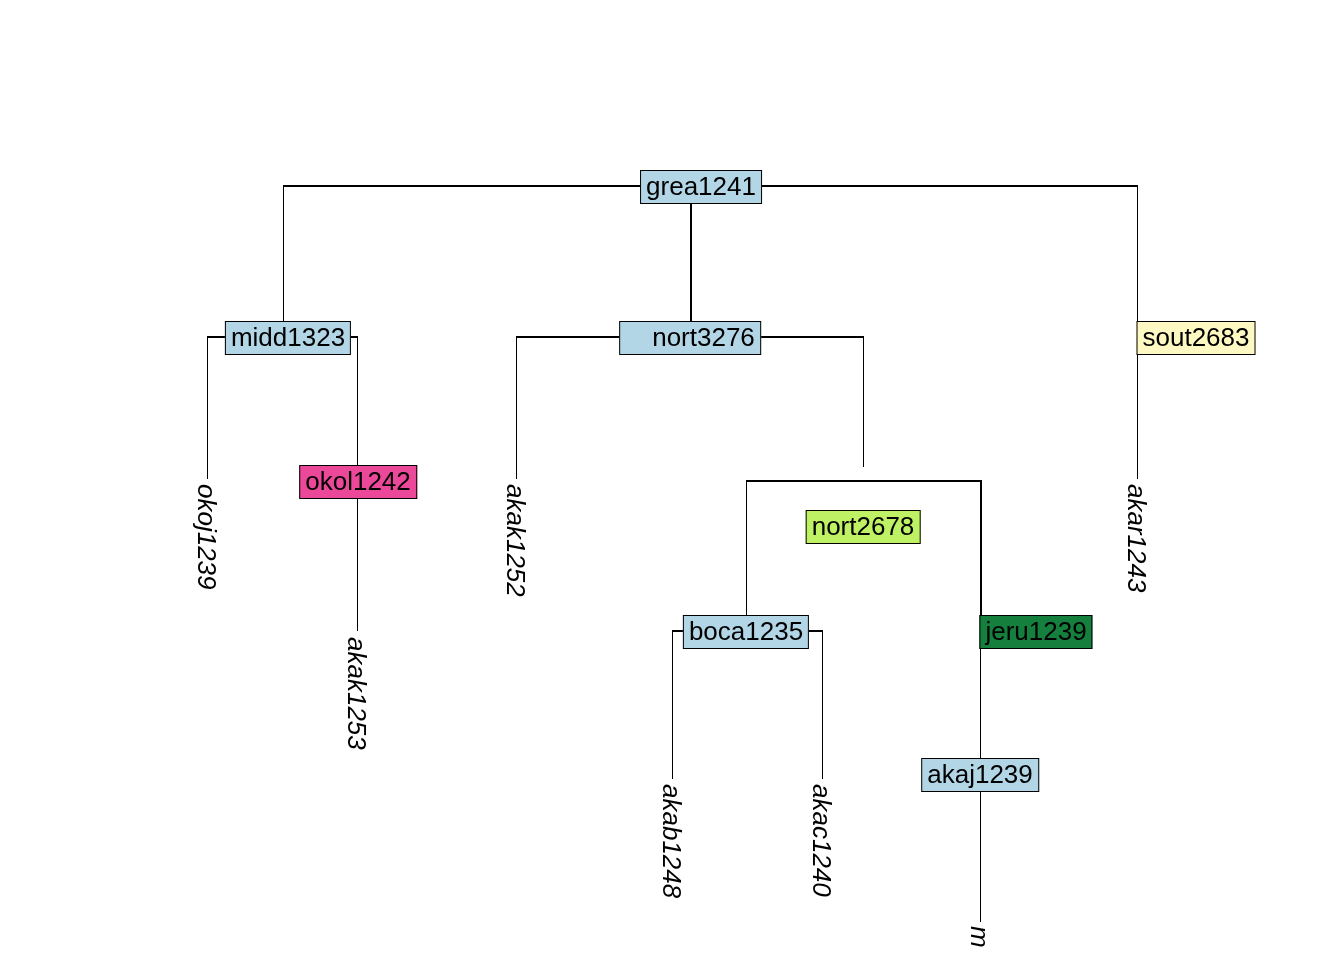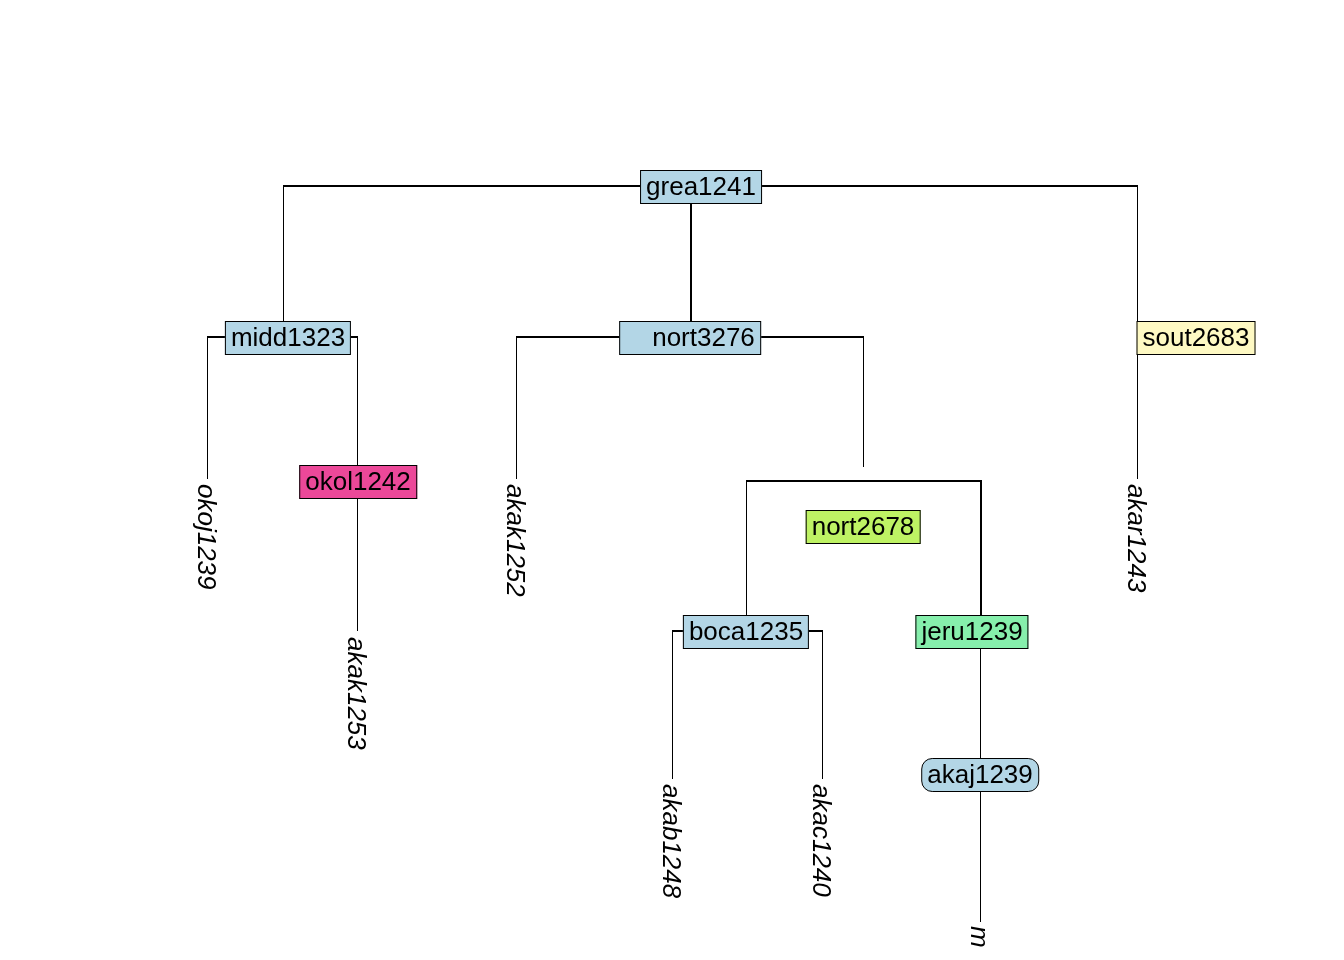--- a/index.html
+++ b/index.html
@@ -76,22 +76,22 @@
 
   <div class="edge v" style="left: 1136.5px; top: 351px; height: 128px; background: rgb(0, 0, 0);"></div>
 
   <div class="node-box" style="left: 701px; top: 170px; background: rgb(179, 214, 230);">grea1241</div>
   <div class="node-box" style="left: 279px; top: 321px; background: rgb(179, 214, 230); margin-left: 9px;">midd1323</div>
   <div class="node-box" style="left: 690px; top: 321px; background: rgb(179, 214, 230); padding-left: 32px;">nort3276</div>
   <div class="node-box" style="left: 1196px; top: 321px; background: #fef9c3;">sout2683</div>
   <div class="node-box" style="left: 358px; top: 465px; background: #ec4899;">okol1242</div>
   <div class="node-box" style="left: 863px; top: 465px; background: #bef264; margin-top: 45px;">nort2678</div>
   <div class="node-box" style="left: 746px; top: 615px; background: rgb(179, 214, 230);">boca1235</div>
-  <div class="node-box" style="left: 972px; top: 615px; background: #86efac;">jeru1239</div>
-  <div class="node-box" style="left: 980px; top: 758px; background: rgb(179, 214, 230); border-radius: 11px;">akaj1239</div>
+  <div class="node-box" style="left: 1036px; top: 615px; background: #15803d;">jeru1239</div>
+  <div class="node-box" style="left: 980px; top: 758px; background: rgb(179, 214, 230);">akaj1239</div>
 
   <div class="leaf-label" style="left:222px; top:484px;">okoj1239</div>
   <div class="leaf-label" style="left:372px; top:637px;">akak1253</div>
   <div class="leaf-label" style="left:531px; top:484px;">akak1252</div>
   <div class="leaf-label" style="left:687px; top:784px;">akab1248</div>
   <div class="leaf-label" style="left:837px; top:784px;">akac1240</div>
   <div class="leaf-label" style="left:1152px; top:484px;">akar1243</div>
   <div class="leaf-label" style="left:995px; top:926px;">m</div>
 
 </div>

